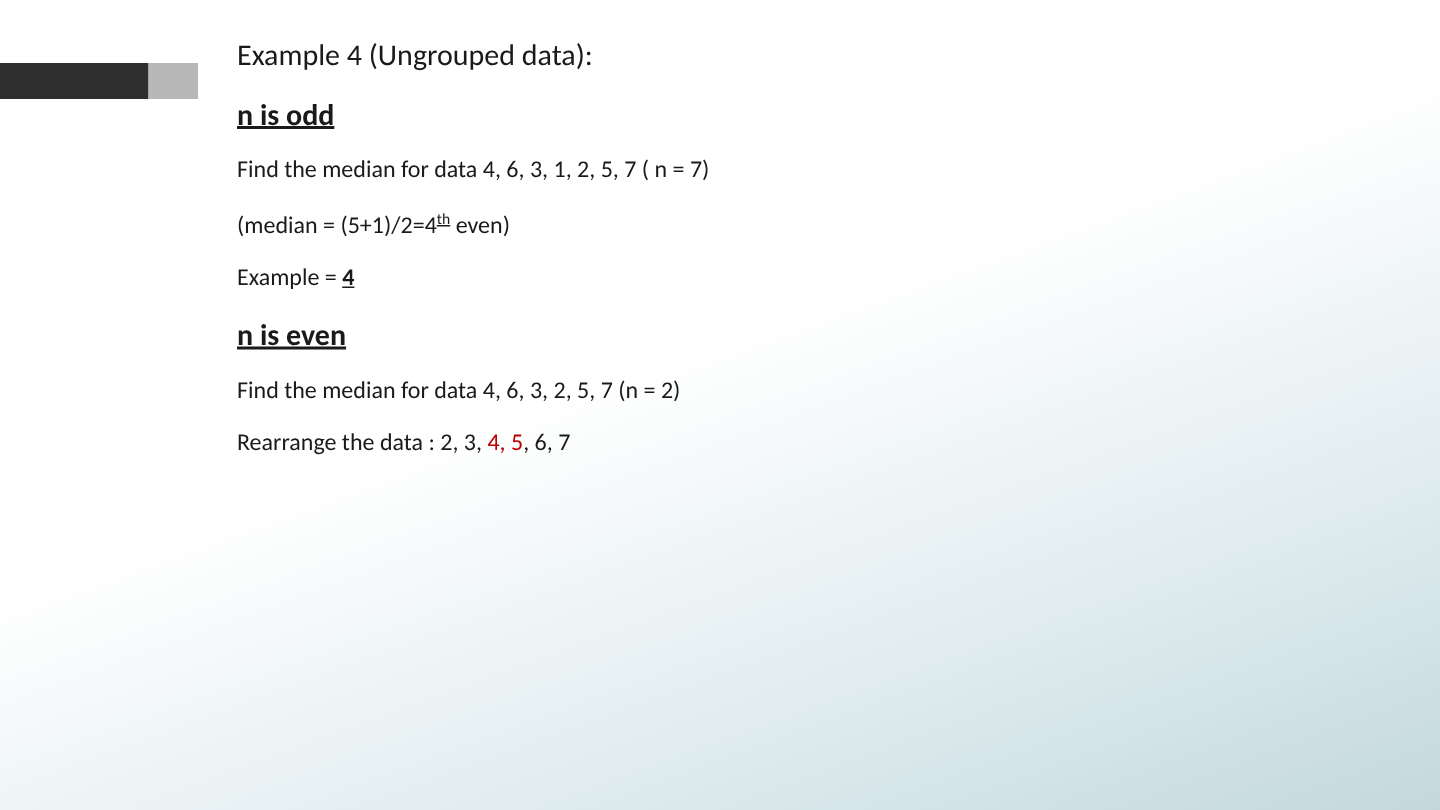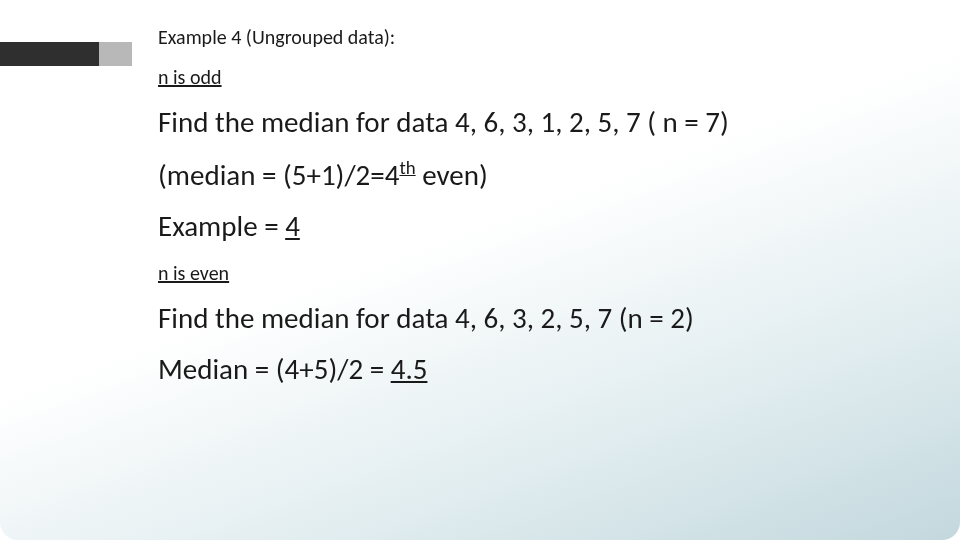--- a/index.html
+++ b/index.html
@@ -9,21 +9,20 @@
     height: 540px;
     overflow: hidden;
     font-family: "Candara", "Calibri", "Segoe UI", sans-serif;
   }
   .slide {
     position: relative;
     width: 960px;
     height: 540px;
     background: linear-gradient(160deg, #ffffff 0%, #ffffff 45%, #e0ecef 75%, #c3d8dd 100%);
     box-sizing: border-box;
-    border-radius: 18px;
   }
   .accent-bar {
     position: absolute;
     left: 0;
     top: 42px;
     width: 132px;
     height: 24px;
     display: flex;
   }
   .accent-bar .dark {
@@ -44,24 +43,25 @@
     color: #1a1a1a;
   }
   .line {
     margin: 0 0 14px 0;
     line-height: 1.3;
   }
   .small {
     font-size: 20px;
   }
   .big {
-    font-size: 29px;
+    font-size: 16px;
   }
   .u {
     text-decoration: underline;
+    font-weight: bold;
   }
   .red {
     color: #c00000;
   }
   sup {
     font-size: 0.65em;
     vertical-align: super;
     text-decoration: underline;
   }
 </style>
@@ -85,17 +85,17 @@
 
 
     <p class="line big"><span>(median = (5+1)/2=4</span><sup>th</sup><span> even)</span></p>
 
     <p class="line big"><span>Example = </span><span class="u">4</span></p>
 
     <p class="line small"><span class="u">n is even</span></p>
 
     <p class="line big">Find the median for data 4, 6, 3, 2, 5, 7 (n = 2)</p>
 
+    <p class="line big"><span>Rearrange the data : 2, 3, </span><span class="red">4, 5</span><span>, 6, 7</span></p>
 
-    <p class="line big"><span>Median = (4+5)/2 = </span><span class="u">4.5</span></p>
 
   </div>
 </div>
 
 </body></html>

